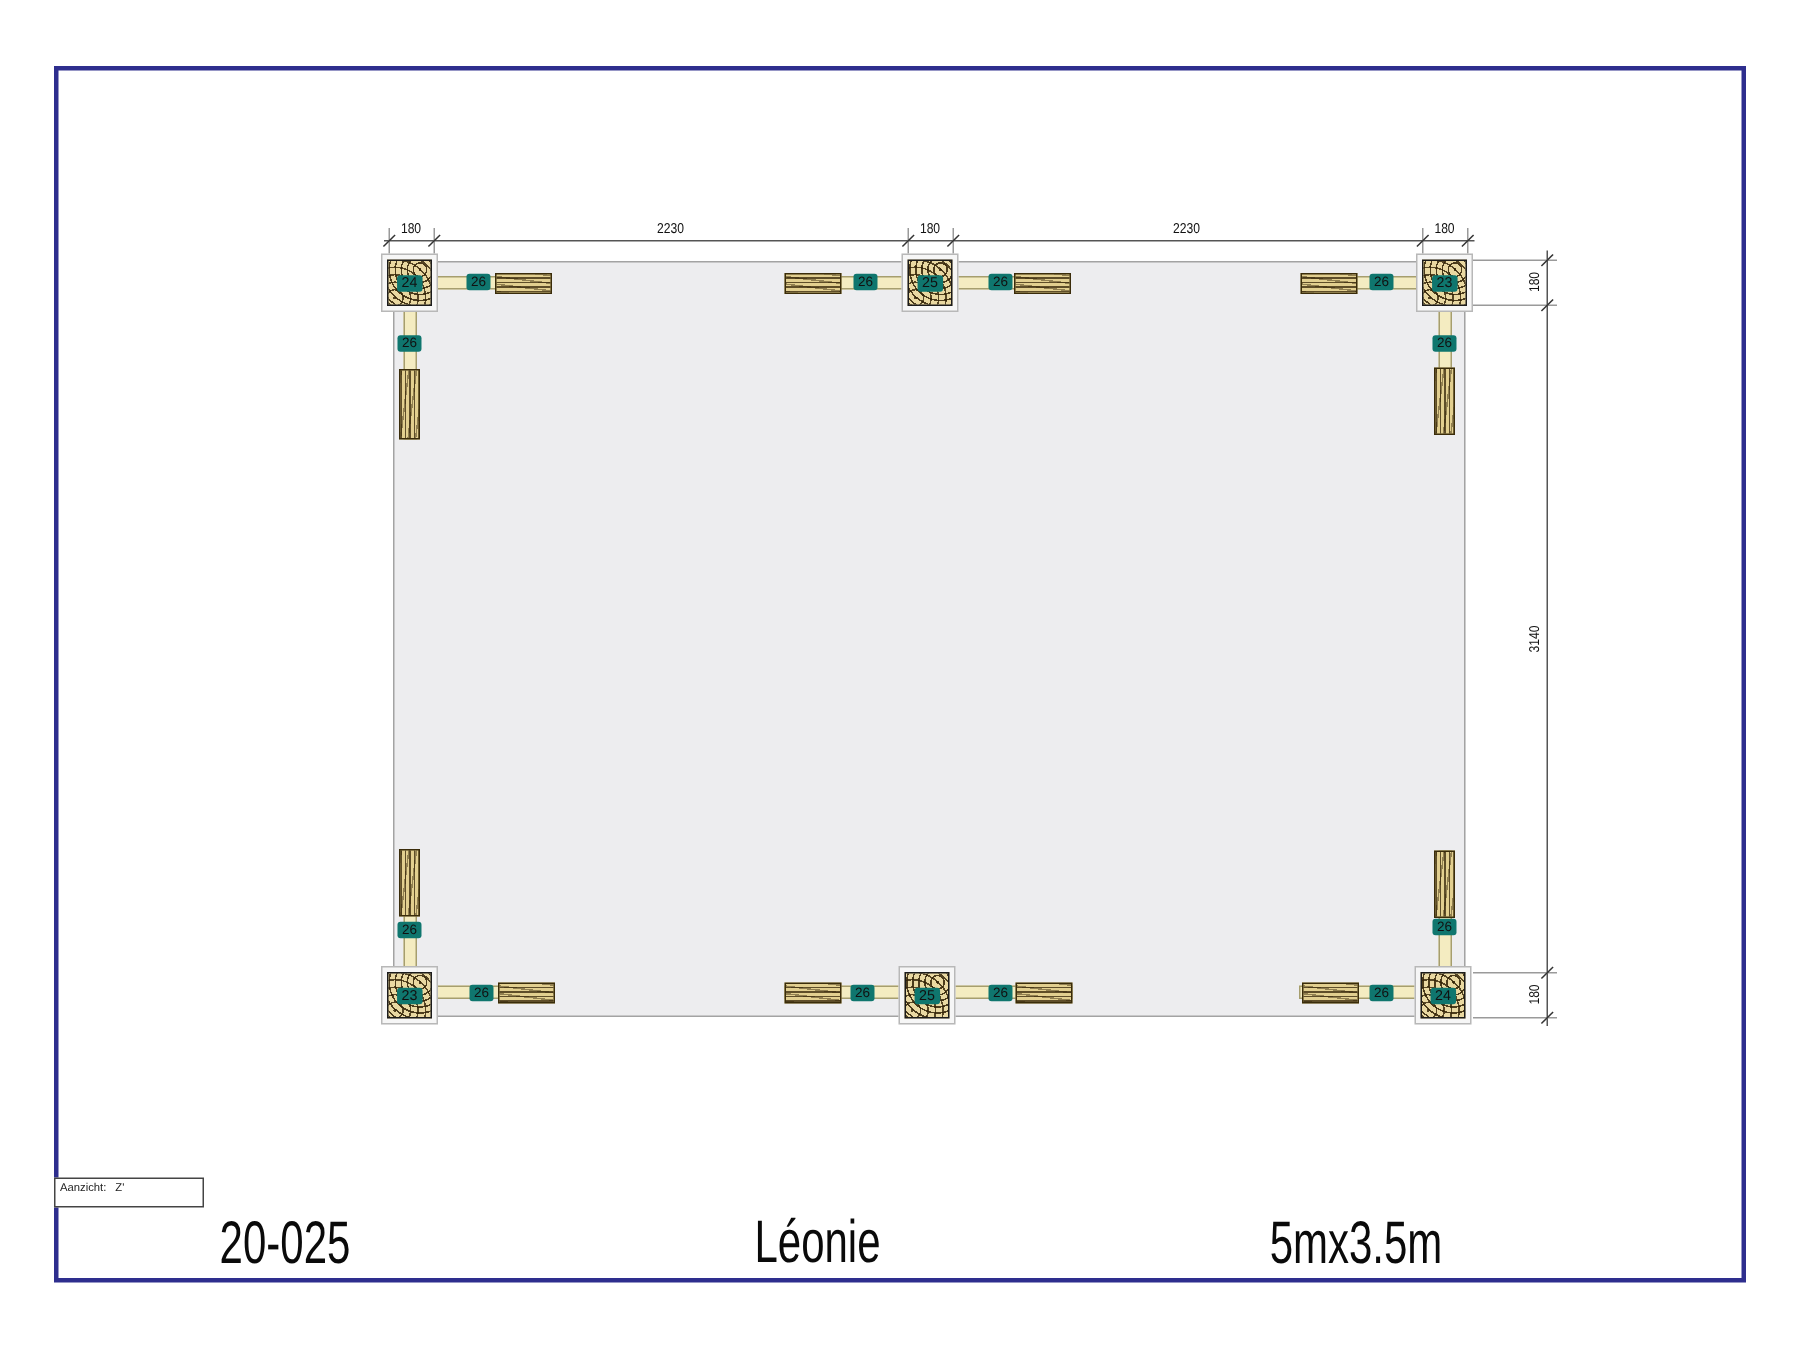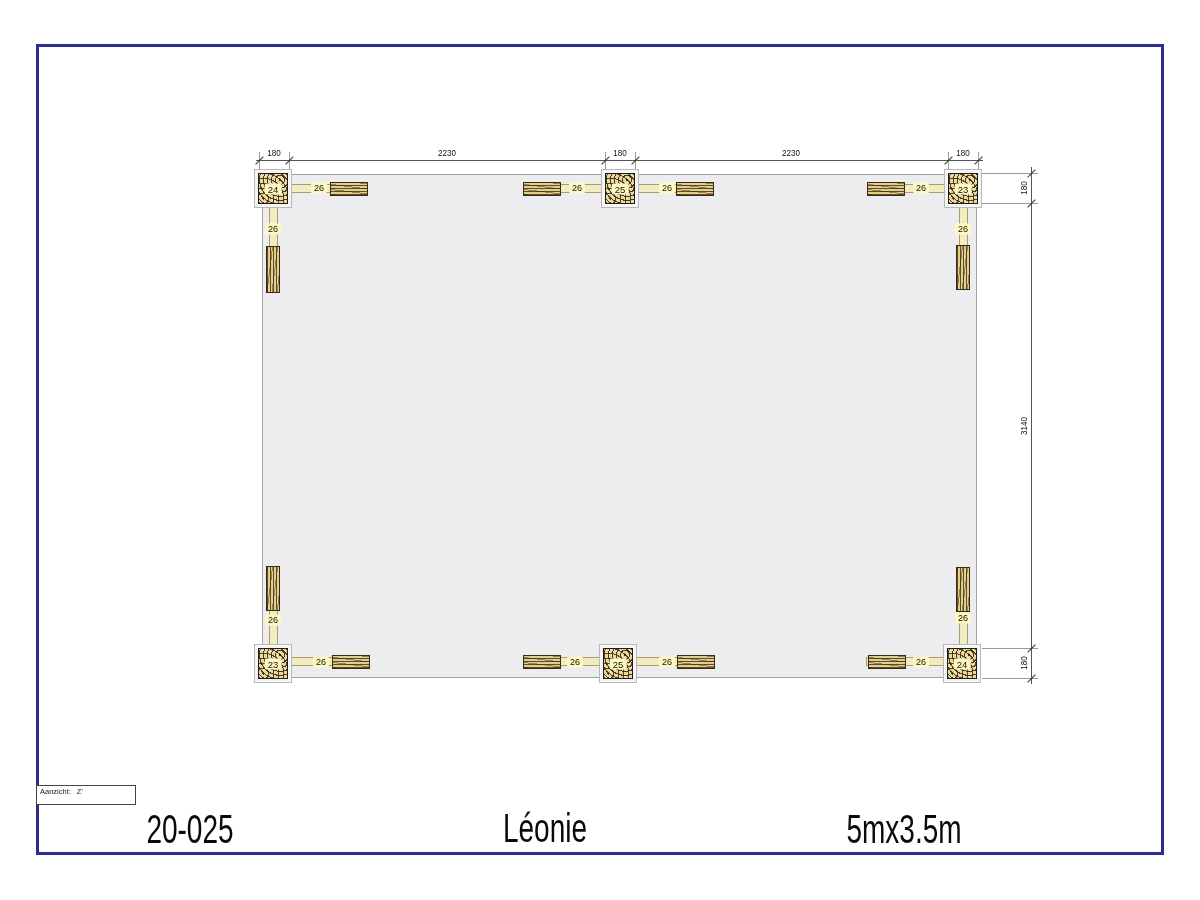--- a/index.html
+++ b/index.html
@@ -32,21 +32,21 @@
           background-color:#e2cf8f;border:1px solid #3a2c0a;
           background-image:repeating-linear-gradient(90deg,rgba(50,34,6,.75) 0 1px,transparent 1px 3px),
                            repeating-linear-gradient(97deg,rgba(50,34,6,.45) 0 1px,transparent 1px 5px);}
   .post{position:absolute;width:30px;height:31px;z-index:5;}
   .post-outline{position:absolute;left:-4px;top:-4px;right:-4px;bottom:-4px;
                 border:1px solid #b8b8b8;background:#f6f6f6;}
   .post-wood{position:absolute;left:0;top:0;right:0;bottom:0;border:1.5px solid #1c1c1c;
              box-sizing:border-box;background-color:#e9d8a1;
              background-image:repeating-radial-gradient(circle at 75% 20%,rgba(48,32,4,.85) 0 1px,transparent 1px 4px),
                               repeating-radial-gradient(circle at 15% 85%,rgba(48,32,4,.8) 0 1px,transparent 1px 5px);}
-  .chip{position:absolute;transform:translate(-50%,-50%);background:#fef9c3;border-radius:2px;
+  .chip{position:absolute;transform:translate(-50%,-50%);background:#0f766e;border-radius:2px;
         padding:0 3px;font-size:9px;line-height:11px;color:#111;z-index:6;white-space:nowrap;}
   .post .chip{left:50%;top:50%;font-size:9.5px;}
   
   .viewbox{position:absolute;left:36px;top:785px;width:100px;height:20px;box-sizing:border-box;
            border:1px solid #444;background:#fff;z-index:2;font-size:7.5px;line-height:9px;
            padding:1px 0 0 3px;color:#222;}
   .viewbox .val{margin-left:6px;}
   .title{position:absolute;font-size:40px;line-height:40px;color:#0a0a0a;white-space:nowrap;
          transform:translate(-50%,-50%) scaleX(.70);z-index:2;}
 </style>

